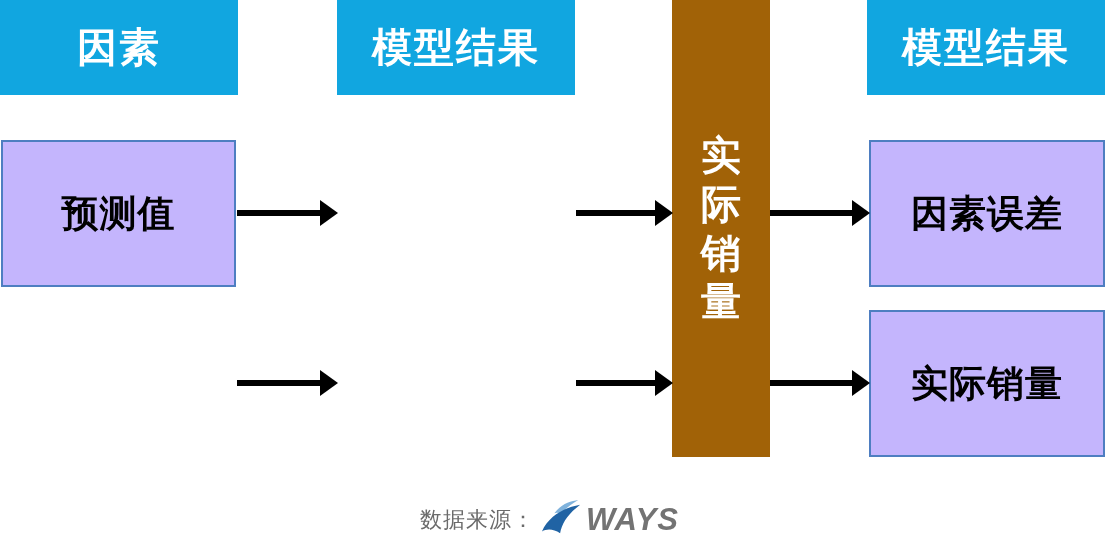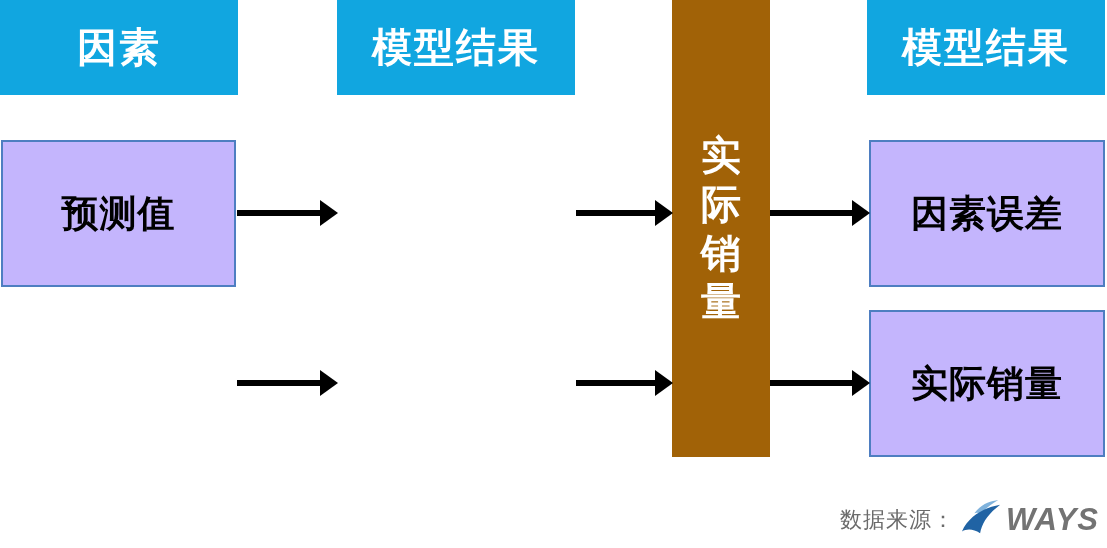--- a/index.html
+++ b/index.html
@@ -66,21 +66,21 @@
   .a1 { left:237px; top:213px; width:100px; }
   .a2 { left:576px; top:213px; width:96px;  }
   .a3 { left:770px; top:213px; width:99px;  }
   .a4 { left:237px; top:383px; width:100px; }
   .a5 { left:576px; top:383px; width:96px;  }
   .a6 { left:770px; top:383px; width:99px;  }
 
   
   .footer {
     position:absolute; left:0; top:492px; width:1107px; height:56px;
-    display:flex; align-items:center; justify-content:flex-end;
+    display:flex; align-items:center; justify-content:center;
     padding-right:8px;
   }
   .source-label {
     color:#6B6B6B; font-size:22px; letter-spacing:1px;
     margin-right:6px;
   }
   .brand { display:flex; align-items:center; }
   .brand svg { display:block; margin-right:3px; }
   .brand-name {
     color:#737373; font-size:31px; font-weight:bold; font-style:italic;

